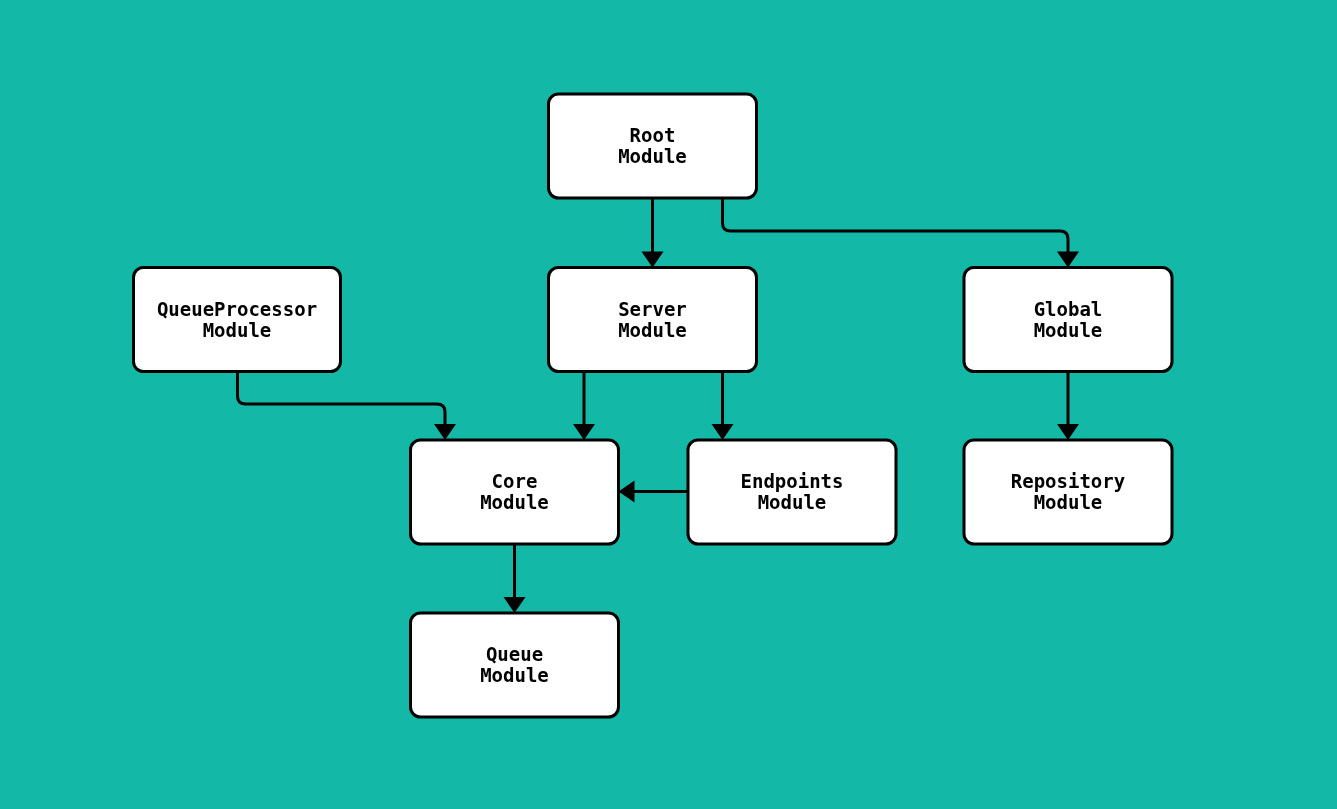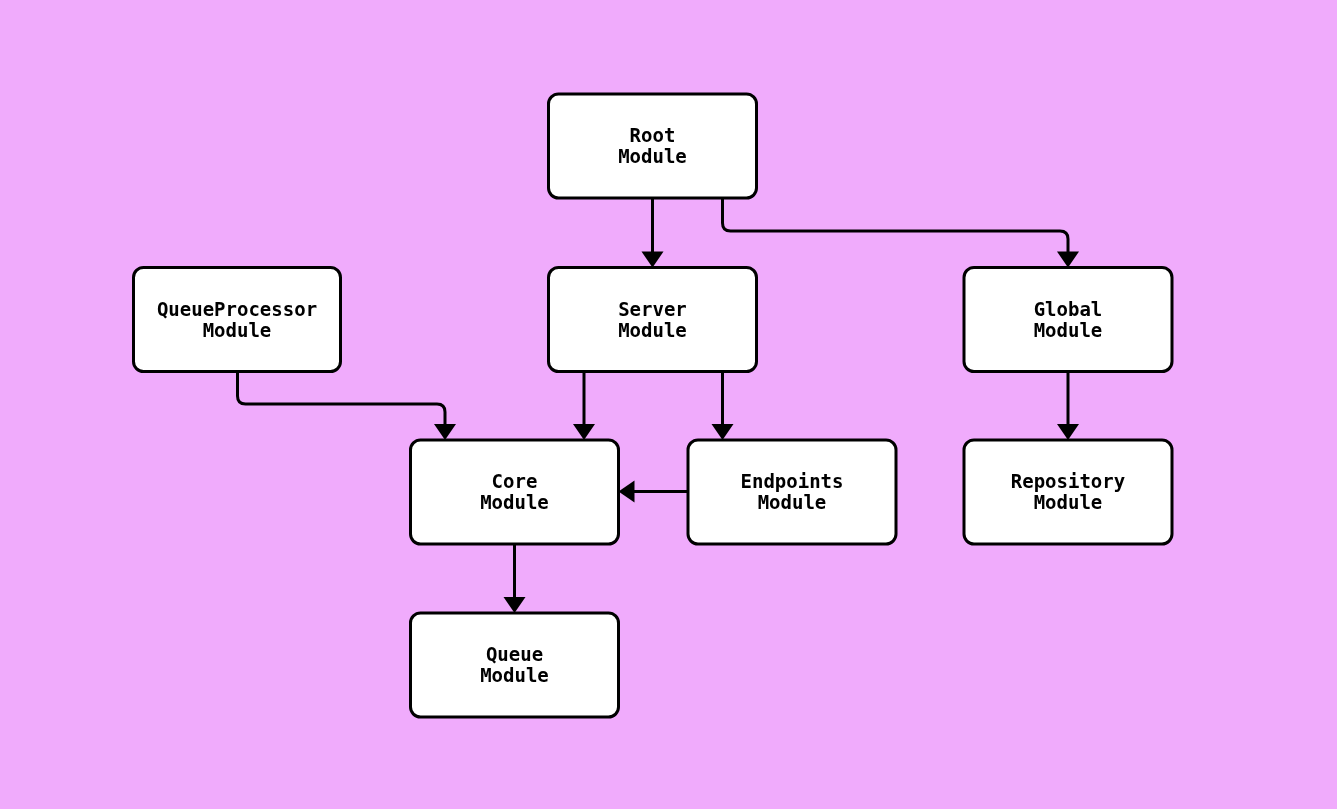--- a/index.html
+++ b/index.html
@@ -8,21 +8,21 @@
     background: #ffffff;
     width: 1337px;
     height: 809px;
     overflow: hidden;
     font-family: "DejaVu Sans Mono", monospace;
   }
   .diagram-wrap {
     position: relative;
     width: 1337px;
     height: 809px;
-    background: #f0abfc;
+    background: #14b8a6;
   }
   svg {
     display: block;
   }
   .node-box {
     fill: #ffffff;
     stroke: #000000;
     stroke-width: 3;
   }
   .node-label {

